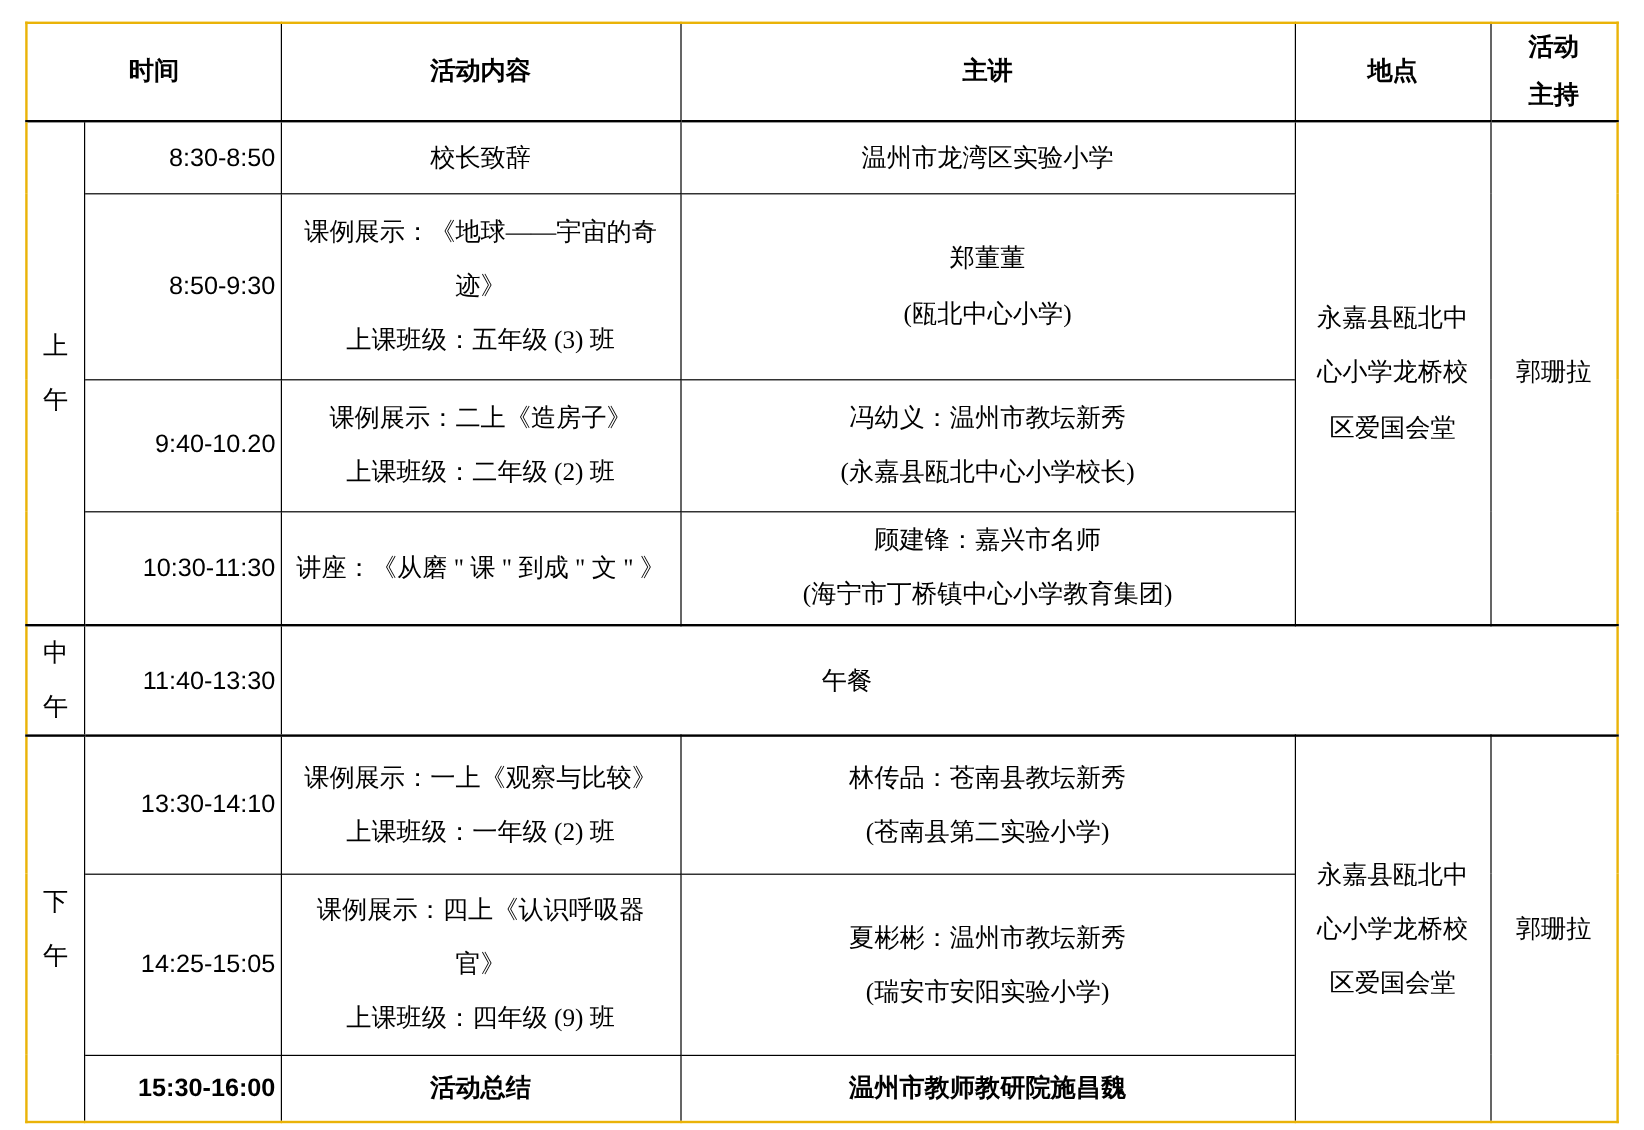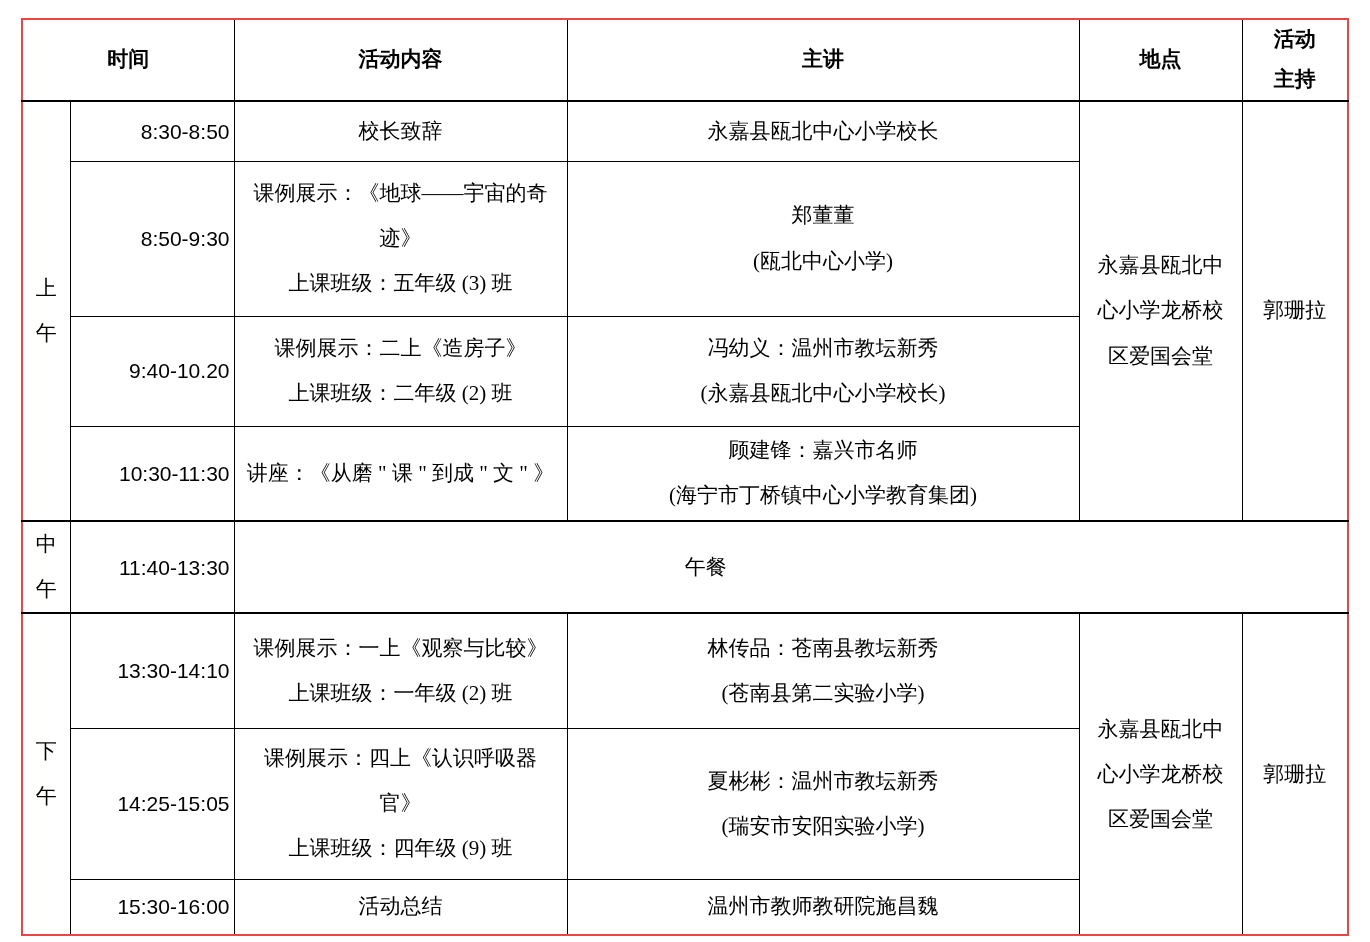--- a/index.html
+++ b/index.html
@@ -12,21 +12,21 @@
   body {
     width: 1370px;
     height: 942px;
     overflow: hidden;
   }
   table.schedule {
     border-collapse: collapse;
     table-layout: fixed;
     width: 1326px;
     margin: 18px auto 0 auto;
-    border: 2px solid #ef4444;
+    border: 2px solid #eab308;
   }
   th, td {
     border: 1px solid #000;
     text-align: center;
     vertical-align: middle;
     font-size: 21px;
     line-height: 2.15;
     padding: 0 10px;
     overflow: hidden;
     word-break: normal;
@@ -37,21 +37,21 @@
     line-height: 1.9;
   }
   tr.rh-header { height: 82px; }
   tr.rh-r1 { height: 60px; }
   tr.rh-r2 { height: 155px; }
   tr.rh-r3 { height: 110px; }
   tr.rh-r4 { height: 95px; }
   tr.rh-lunch { height: 92px; }
   tr.rh-r5 { height: 115px; }
   tr.rh-r6 { height: 151px; }
-  tr.rh-r7 { height: 56px; }
+  tr.rh-r7 { height: 56px; font-weight: bold; }
   tr.section-sep > td { border-top-width: 2px; border-bottom-width: 2px; }
   td.time-cell {
     font-family: "Liberation Sans", "DejaVu Sans", sans-serif;
     padding: 0 4px;
     text-align: right;
   }
   td.period-cell { padding: 0 2px; }
   td.location-cell { padding: 16px 15px; }
   td.host-cell { padding: 0 6px; border-radius: 20px; }
   td.lunch-cell { padding-right: 180px; }
@@ -86,21 +86,21 @@
     <tr class="rh-r1">
       <td class="period-cell" rowspan="4">
         <span class="line">上</span>
         <span class="line">午</span>
       </td>
       <td class="time-cell">8:30-8:50</td>
       <td>
         <span class="line">校长致辞</span>
       </td>
       <td>
-        <span class="line">永嘉县瓯北中心小学校长</span>
+        <span class="line">温州市龙湾区实验小学</span>
       </td>
       <td class="location-cell" rowspan="4">永嘉县瓯北中心小学龙桥校区爱国会堂</td>
       <td class="host-cell" rowspan="4">郭珊拉</td>
     </tr>
     <tr class="rh-r2">
       <td class="time-cell">8:50-9:30</td>
       <td>
         <span class="line">课例展示：《地球——宇宙的奇迹》</span>
         <span class="line">上课班级：五年级 (3) 班</span>
       </td>

